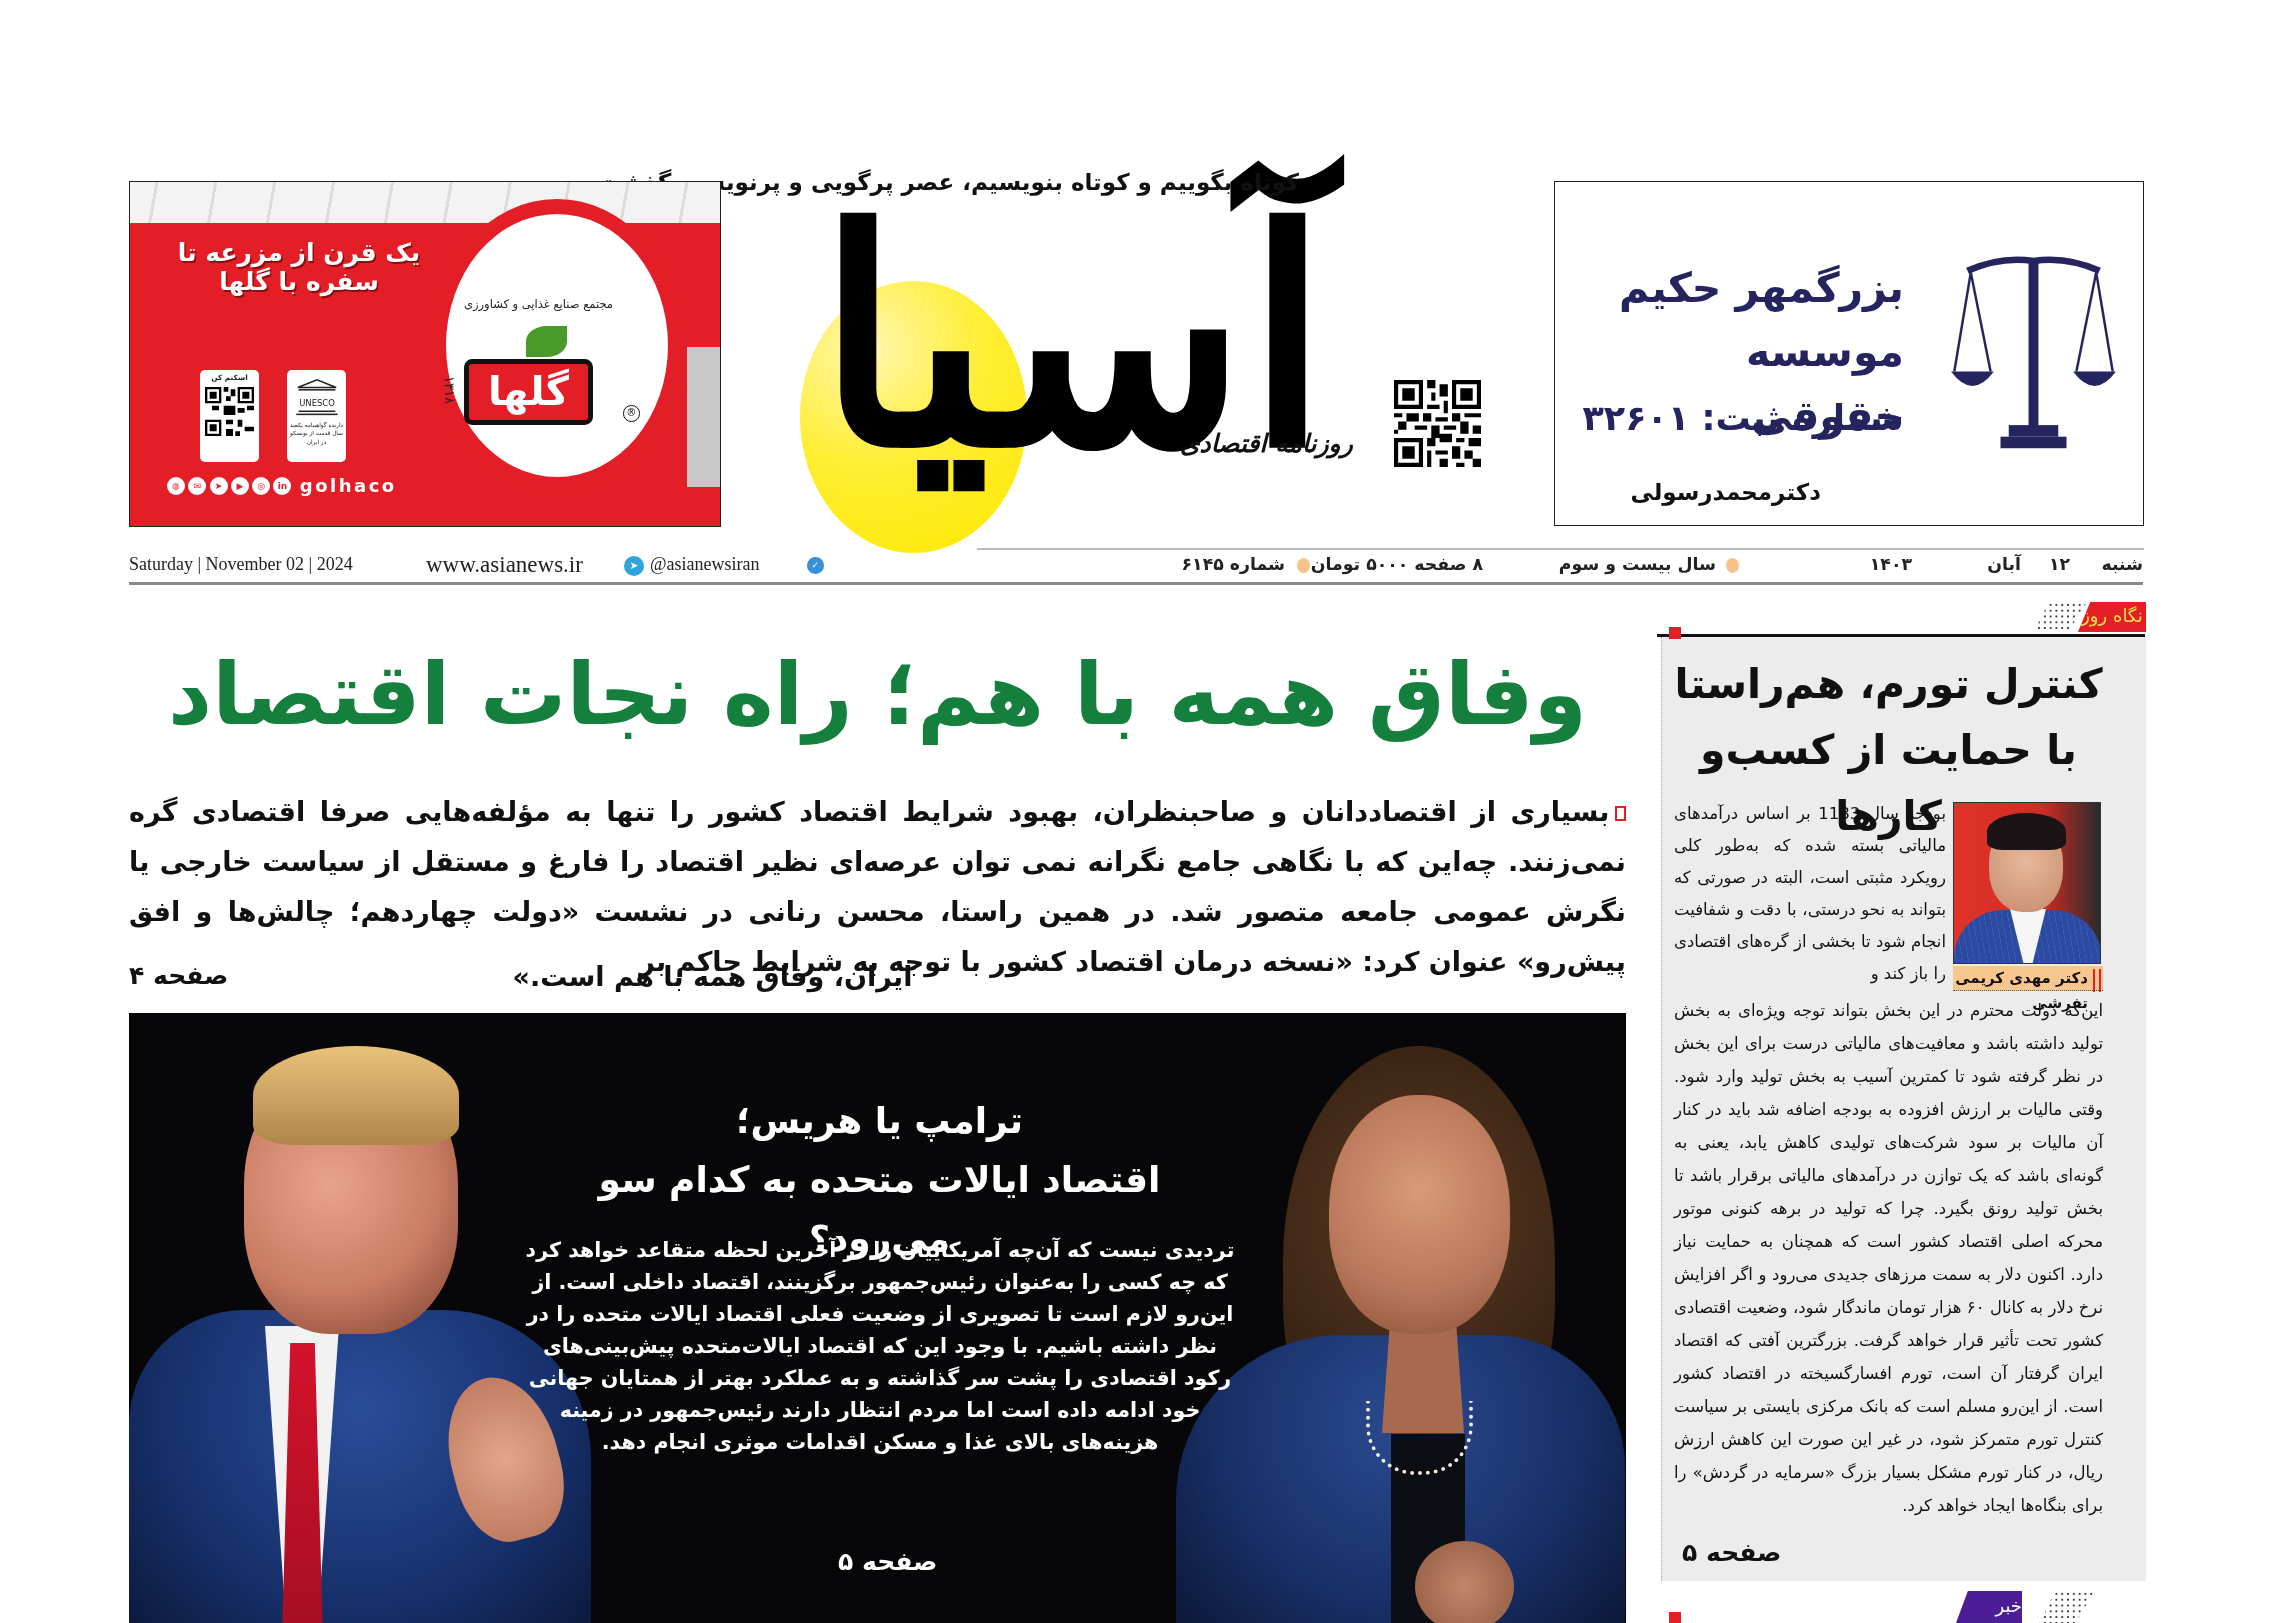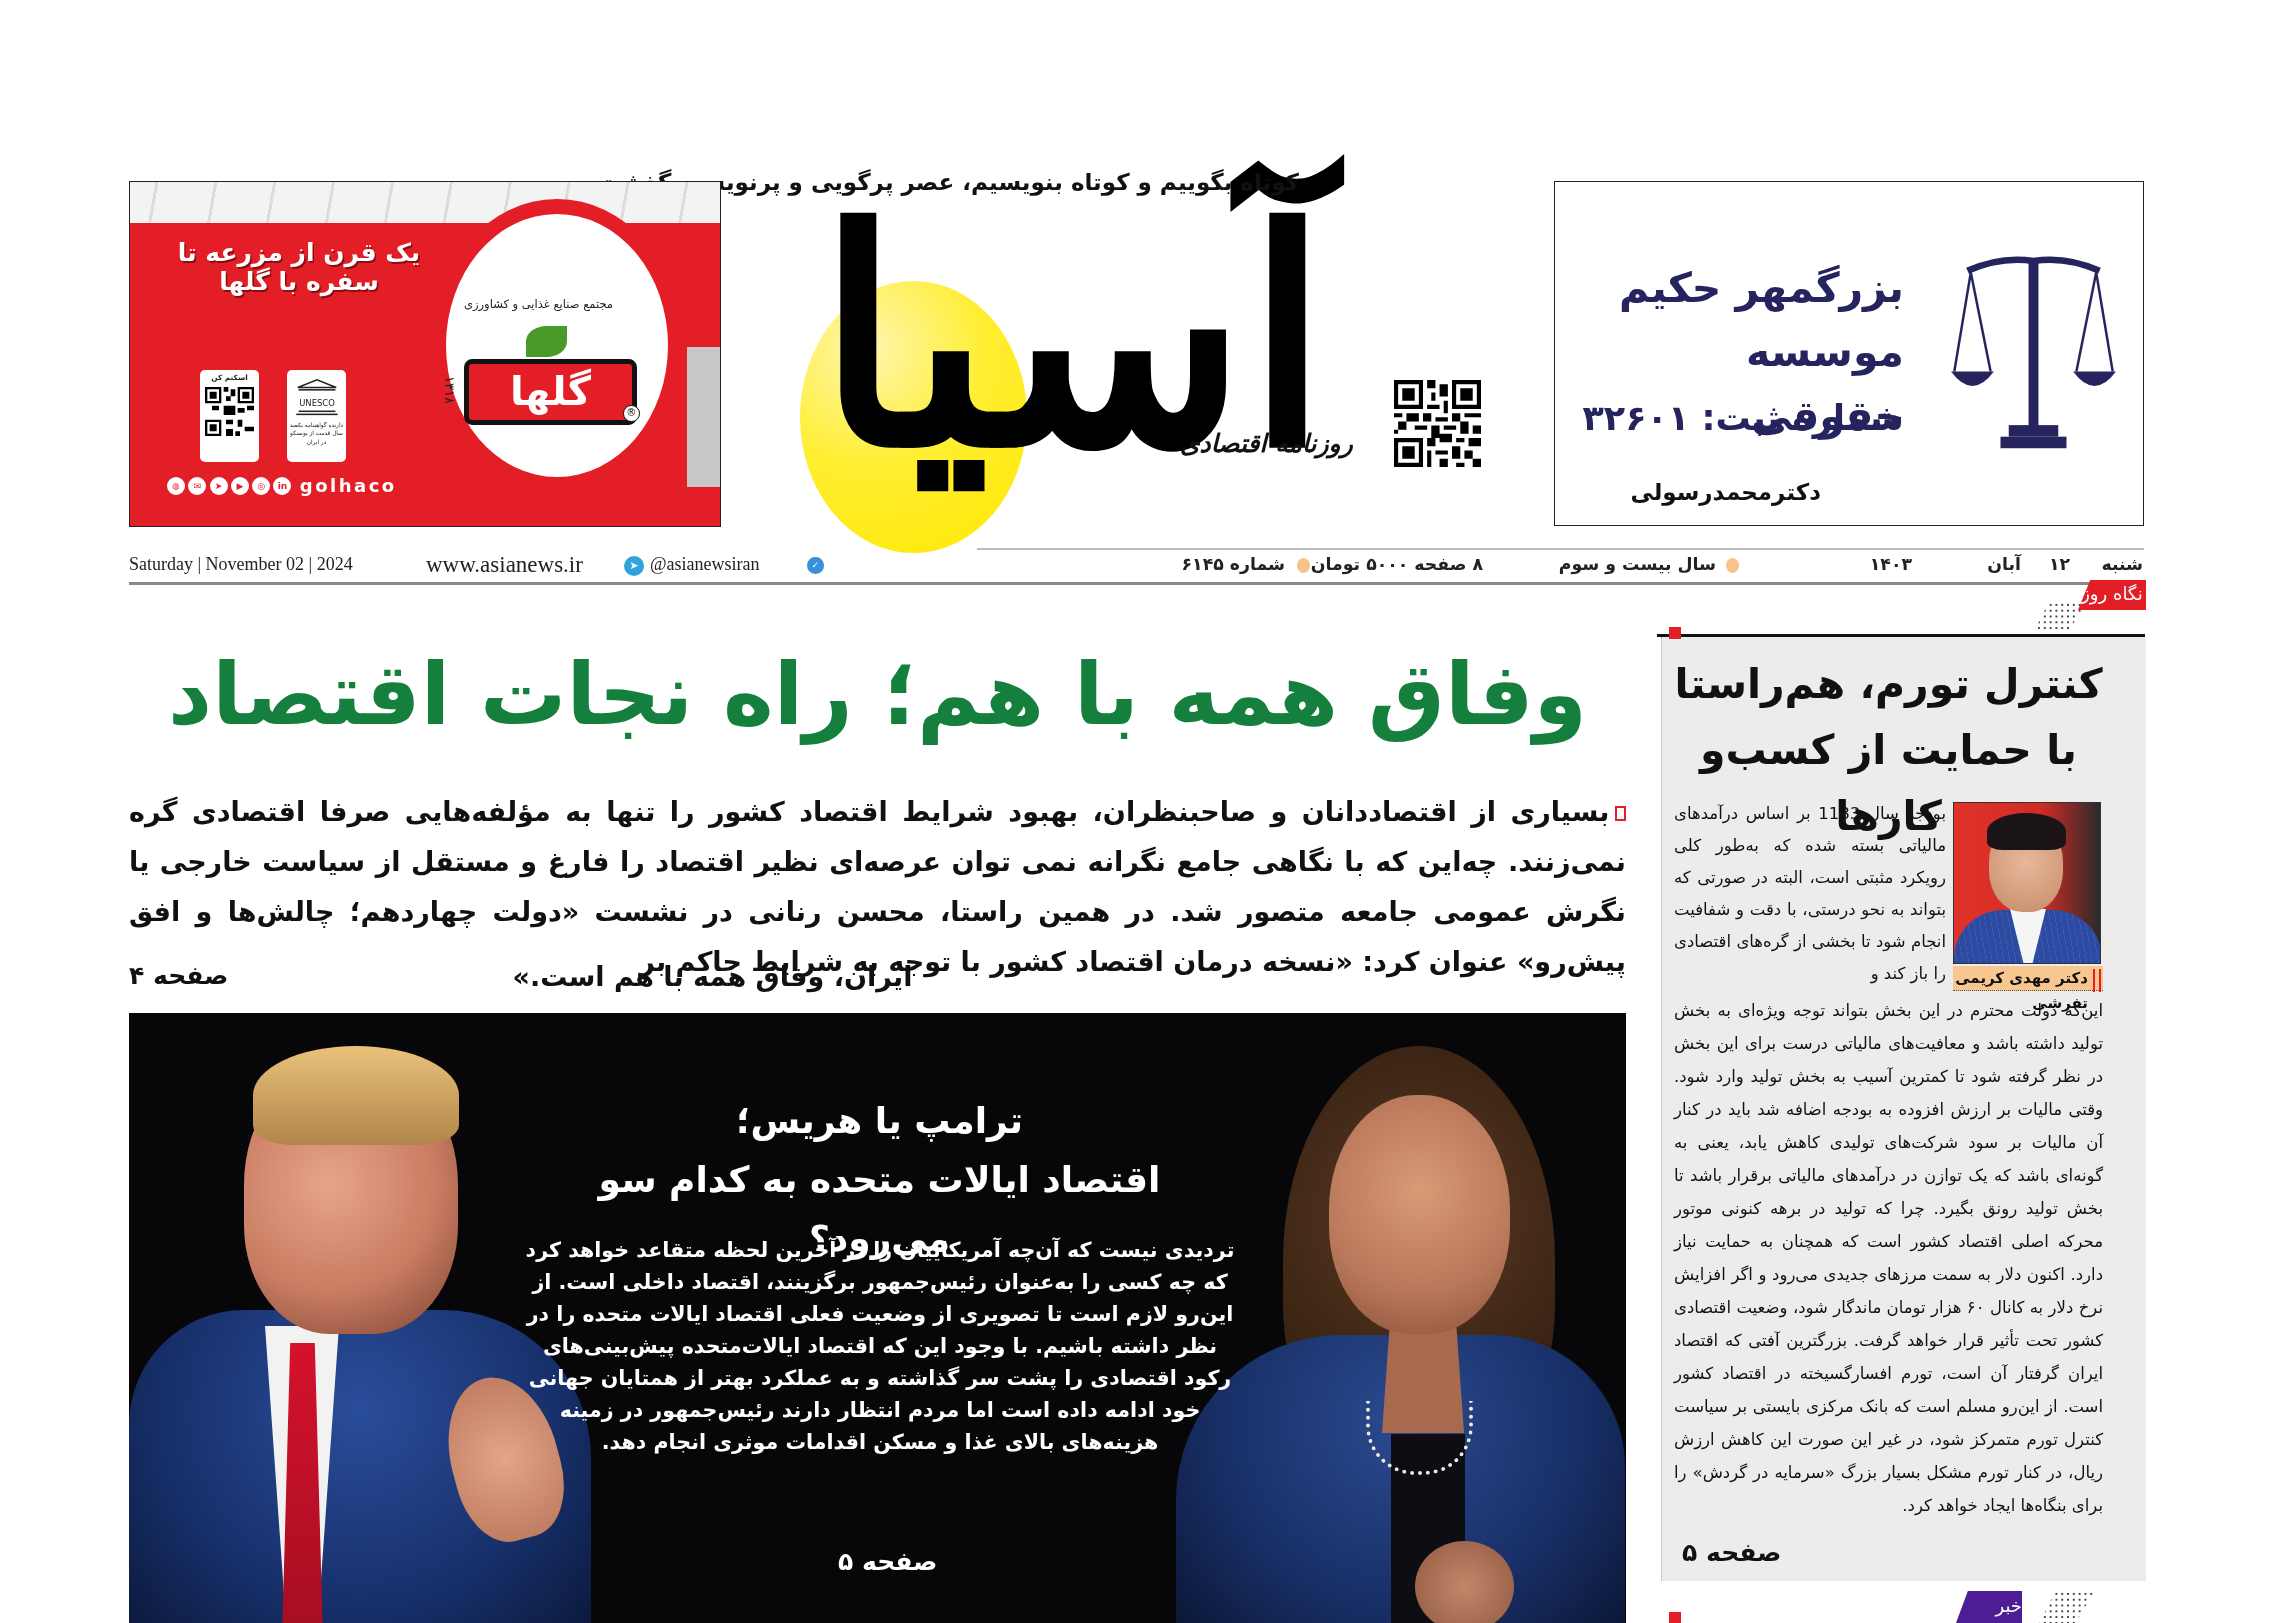--- a/index.html
+++ b/index.html
@@ -24,21 +24,21 @@
   .qr-top { position: absolute; left: 602px; top: 223px; width: 87px; height: 87px; }
 
   .ad-left { left: 129px; top: 181px; width: 592px; height: 346px; border: 1.6px solid #222; overflow: hidden;
       background: #4d7c0f; }
   .ad-left .herbs { position: absolute; left: 0; top: 0; width: 100%; height: 41px; background: repeating-linear-gradient(100deg, #f3f3f3 0 25px, #dcdcdc 25px 28px, #f3f3f3 28px 58px); }
   .ad-left .red { position: absolute; left: 0; top: 41px; width: 100%; height: 305px; background: #e41e26; }
   .ad-left .gray-r { position: absolute; right: 0; top: 165px; width: 33px; height: 140px; background: #c8c8c8; }
   .ad-left .circle { position: absolute; left: 301px; top: 16.5px; width: 252px; height: 293px; border-radius: 50%; background: #fff; border: 15px solid #e41e26; }
   .ad-left .tagline { position: absolute; left: 33px; top: 56px; width: 272px; text-align: center; direction: rtl; color: #fff; font-size: 25px; font-weight: bold; text-shadow: 1.6px 1.6px 0 #8a0d10; }
   .ad-left .company { position: absolute; left: 326px; top: 115px; width: 165px; text-align: center; direction: rtl; color: #222; font-size: 11.5px; }
-  .ad-left .brand { position: absolute; left: 334px; top: 177px; width: 173px; height: 66px; border: 5px solid #111; border-radius: 8.2px; background: #e41e26;
+  .ad-left .brand { position: absolute; left: 334px; top: 177px; width: 129px; height: 66px; border: 5px solid #111; border-radius: 8.2px; background: #e41e26;
       color: #fff; font-size: 40px; font-weight: bold; text-align: center; line-height: 54px; direction: rtl; }
   .ad-left .leaf { position: absolute; left: 396px; top: 144px; width: 41px; height: 31px; background: #4a9a2a; border-radius: 50% 0 50% 0; }
   .ad-left .year { position: absolute; left: 312px; top: 194px; color: #222; font-size: 13px; writing-mode: vertical-rl; }
   .ad-left .reg { position: absolute; left: 493px; top: 223px; width: 16.5px; height: 16.5px; border: 1.6px solid #111; border-radius: 50%; font-size: 10px; text-align: center; line-height: 13px; color: #111; background: #fff; }
   .ad-left .card { position: absolute; top: 188px; width: 59px; height: 92px; background: #fff; border-radius: 5px; font-size: 7.4px; color: #222; text-align: center; }
   .ad-left .card.qr { left: 70px; }
   .ad-left .card.unesco { left: 157px; }
   .ad-left .card .lbl { margin-top: 3.3px; font-weight: bold; direction: rtl; }
   .ad-left .socials { position: absolute; left: 37px; top: 293px; display: flex; gap: 3.3px; align-items: center; }
   .ad-left .soc { width: 18px; height: 18px; border-radius: 50%; background: #fff; color: #e41e26; font-size: 9px; text-align: center; line-height: 18px; font-weight: bold; }
@@ -81,21 +81,21 @@
   .harris-neck { left: 1253px; top: 305px; width: 82px; height: 115px; background: #a86a4e; clip-path: polygon(10% 0, 90% 0, 100% 100%, 0 100%); }
   .harris-pearls { left: 1237px; top: 388px; width: 107px; height: 74px; border: 4.1px dotted #f1eadb; border-top: none; border-radius: 0 0 49px 49px; }
   .harris-top { left: 1262px; top: 421px; width: 74px; height: 198px; background: #0d0d14; }
   .harris-hand { left: 1286px; top: 528px; width: 99px; height: 91px; border-radius: 50%; background: radial-gradient(circle, #c3866a, #8f5940); }
 
   .feat-title { position: absolute; left: 462px; top: 78px; width: 577px; text-align: center; direction: rtl; color: #fff; font-size: 36px; font-weight: bold; line-height: 59px; }
   .feat-body { position: absolute; left: 388px; top: 221px; width: 726px; direction: rtl; text-align: center; color: #fff; font-size: 20.6px; font-weight: bold; line-height: 32px; }
   .feat-page { position: absolute; left: 709px; top: 534px; direction: rtl; color: #fff; font-size: 25px; font-weight: bold; }
 
   
-  .col-label { left: 2078px; top: 580px; width: 68px; height: 30px; background: #e41e26; color: #ffffff; direction: rtl; font-size: 18px; text-align: center; line-height: 28px; clip-path: polygon(18% 0, 100% 0, 100% 100%, 0 100%); }
+  .col-label { left: 2078px; top: 602px; width: 68px; height: 30px; background: #e41e26; color: #fde047; direction: rtl; font-size: 18px; text-align: center; line-height: 28px; clip-path: polygon(18% 0, 100% 0, 100% 100%, 0 100%); }
   .col-label-dots { left: 1897px; top: 602px; width: 190px; height: 30px; background-image: radial-gradient(#444 1px, transparent 1.1px); background-size: 5.8px 5.8px; clip-path: polygon(80% 0, 100% 0, 90% 100%, 72% 100%); }
   .col-line { left: 1657px; top: 634px; width: 488px; height: 2.5px; background: #111; }
   .col-square { left: 1669px; top: 627px; width: 11.5px; height: 11.5px; background: #e41e26; }
   .col-box { left: 1661px; top: 637px; width: 485px; height: 944px; background: #ececec; border-left: 1.6px dotted #aaa; }
   .col-title { left: 1674px; top: 651px; width: 429px; direction: rtl; text-align: center; font-size: 41px; font-weight: bold; line-height: 66px; color: #111; }
   .col-photo { left: 1953px; top: 802px; width: 148px; height: 162px; border: 1.6px solid #333; background: linear-gradient(90deg, #e0332a 0%, #d22b24 60%, #2a2a2a 100%); overflow: hidden; }
   .col-photo .face { position: absolute; left: 35px; top: 18px; width: 74px; height: 91px; border-radius: 45%; background: radial-gradient(circle at 50% 45%, #e8b89a, #c48a6a); }
   .col-photo .hair { position: absolute; left: 33px; top: 10px; width: 79px; height: 37px; border-radius: 50% 50% 20% 20%; background: #1a1416; }
   .col-photo .suit { position: absolute; left: 0; top: 107px; width: 148px; height: 66px; border-radius: 49px 49px 0 0; background: repeating-linear-gradient(80deg, #2c4aa0 0 5px, #3b5bb8 5px 5.8px); }
   .col-photo .shirt { position: absolute; left: 56px; top: 106px; width: 36px; height: 58px; background: #f5f5f5; clip-path: polygon(0 0, 100% 0, 60% 100%, 40% 100%); }

